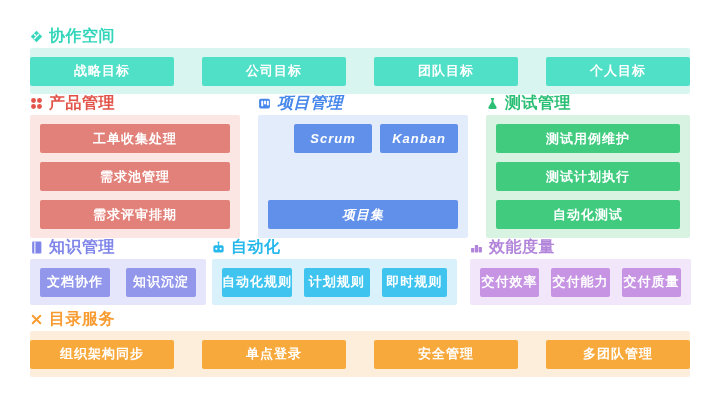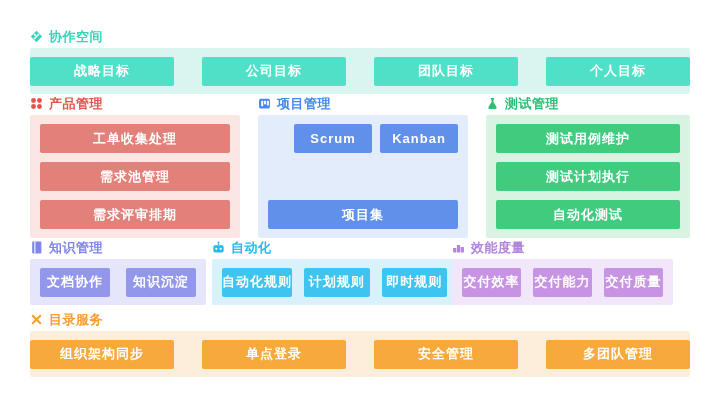--- a/index.html
+++ b/index.html
@@ -4,21 +4,21 @@
 <style>
   html,body{margin:0;padding:0;background:#ffffff;}
   .canvas{
     position:relative;width:720px;height:405px;background:#ffffff;overflow:hidden;
     font-family:"Liberation Sans","DejaVu Sans",sans-serif;
   }
   .section{position:absolute;}
   .sec-header{display:flex;align-items:center;gap:6px;height:15px;margin-bottom:4px;color:var(--accent);}
   .sec-header .icon{display:inline-flex;width:13px;height:13px;}
   .sec-header .icon svg{width:13px;height:13px;display:block;}
-  .sec-label{font-size:13px;font-weight:bold;letter-spacing:0.5px;}
+  .sec-label{font-size:16px;font-weight:bold;letter-spacing:0.5px;}
   .panel{background:var(--panel-bg);border-radius:2px;box-sizing:border-box;}
   .btn{
     background:var(--btn-bg);color:#ffffff;font-size:13px;font-weight:bold;
     display:flex;align-items:center;justify-content:center;
     border-radius:2px;letter-spacing:1px;height:29px;box-sizing:border-box;
     cursor:default;white-space:nowrap;
   }
   
   .row4{display:flex;justify-content:space-between;align-items:center;padding:0 0;height:46px;}
   .row4 .btn{width:144px;}
@@ -70,21 +70,21 @@
       </span>
       <span class="sec-label">产品管理</span>
     </div>
     <div class="panel col">
       <div class="btn">工单收集处理</div>
       <div class="btn">需求池管理</div>
       <div class="btn">需求评审排期</div>
     </div>
   </div>
 
-  <div class="section" style="left: 258px; top: 96px; width: 210px; --accent: #4687ec; --panel-bg: #e2ecfb; --btn-bg: #6090e9;">
+  <div class="section" style="left: 258px; top: 96px; width: 210px; font-style: italic; --accent: #4687ec; --panel-bg: #e2ecfb; --btn-bg: #6090e9;">
     <div class="sec-header">
       <span class="icon">
         <svg viewBox="0 0 24 24">
             <rect x="2" y="3" width="20" height="18" rx="3" fill="currentColor"></rect>
             <rect x="6" y="7" width="3.6" height="10" fill="#fff"></rect>
             <rect x="11.2" y="7" width="3.6" height="6.5" fill="#fff"></rect>
             <rect x="16.4" y="7" width="3.6" height="8.5" fill="#fff"></rect>
           </svg>
       </span>
       <span class="sec-label">项目管理</span>
@@ -143,21 +143,21 @@
       </span>
       <span class="sec-label">自动化</span>
     </div>
     <div class="panel rowS rowF">
       <div class="btn">自动化规则</div>
       <div class="btn">计划规则</div>
       <div class="btn">即时规则</div>
     </div>
   </div>
 
-  <div class="section" style="left: 452px; top: 240px; width: 221px; --accent: #b285da; --panel-bg: #f1e6fa; --btn-bg: #c694e3;">
+  <div class="section" style="left: 470px; top: 240px; width: 221px; --accent: #b285da; --panel-bg: #f1e6fa; --btn-bg: #c694e3;">
     <div class="sec-header">
       <span class="icon">
         <svg viewBox="0 0 24 24" fill="currentColor">
             <rect x="2" y="13" width="6" height="8" rx="1"></rect>
             <rect x="9" y="7.5" width="6" height="13.5" rx="1"></rect>
             <rect x="16" y="11" width="6" height="10" rx="1"></rect>
           </svg>
       </span>
       <span class="sec-label">效能度量</span>
     </div>

